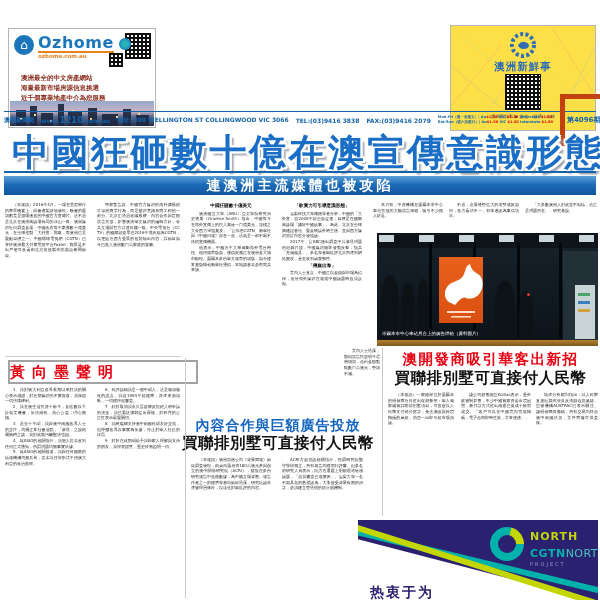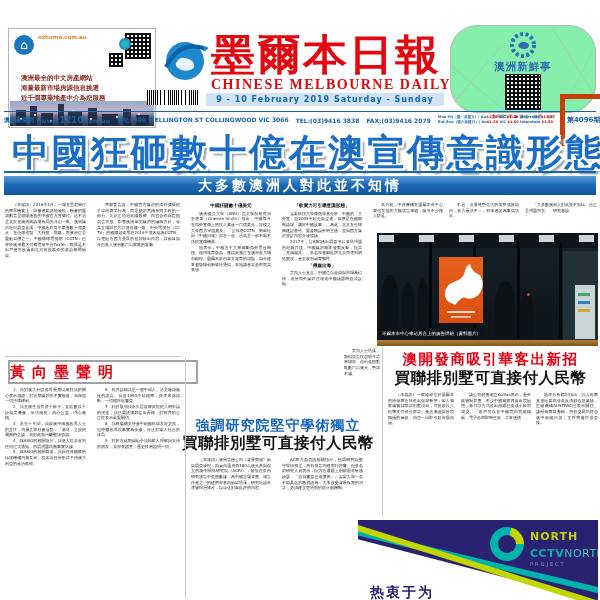--- a/index.html
+++ b/index.html
@@ -76,20 +76,21 @@
   .fresh-sub{font-size:4.5px;color:#555;}
 </style>
 </head>
 <body>
 
 <div id="page">
 
   <div class="abs adbox" style="left:8px;top:28px;width:148px;height:100px;">
     <div class="abs ozlogo-circle" style="left:5px;top:6px;">⌂</div>
     <div class="abs" style="left:29px;top:5px;">
+      <div class="ozbrand">Ozhome</div>
       <div class="ozdomain">ozhome.com.au</div>
     </div>
     <div class="abs qr" style="right:4px;top:4px;width:26px;height:26px;"></div>
     <div class="abs qr" style="right:32px;top:24px;width:14px;height:14px;"></div>
     <div class="abs" style="right:24px;top:9px;width:12px;height:12px;border-radius:50%;background:radial-gradient(circle,#27b3b8 30%,#1b86c8 70%);"></div>
     <div class="abs ozlines" style="left:12px;top:44px;">
       <div>澳洲最全的中文房產網站</div>
       <div>海量最新市場房源信息挑選</div>
       <div>近千個專業地產中介為您服務</div>
     </div>
@@ -100,34 +101,22 @@
       <div class="bld" style="left:48px;bottom:0;width:6px;height:22px;"></div>
       <div class="bld" style="left:58px;bottom:0;width:14px;height:15px;"></div>
       <div class="bld" style="left:78px;bottom:0;width:9px;height:18px;"></div>
       <div class="bld" style="left:92px;bottom:0;width:16px;height:12px;"></div>
       <div class="bld" style="left:113px;bottom:0;width:8px;height:17px;"></div>
       <div class="bld" style="left:126px;bottom:0;width:13px;height:11px;"></div>
       <div class="abs" style="left:10px;bottom:6px;width:2px;height:2px;background:#ffd98a;box-shadow:14px -4px 0 #ffd98a,30px 2px 0 #ffcf7a,52px -8px 0 #ffd98a,70px 0 0 #ffcf7a,96px -2px 0 #ffd98a,118px -5px 0 #ffcf7a;"></div>
     </div>
   </div>
 
-  <div class="abs" style="left:145px;top:25px;width:305px;height:85px;">
-    <svg class="abs" style="left:17px;top:12px;" width="46" height="46" viewBox="0 0 46 46">
-      <circle cx="23" cy="24" r="19" fill="#1e88cf"></circle>
-      <path d="M14 26 q3 -6 9 -5 q7 1 9 6 q1 5 -4 6 q-8 2 -12 -2 q-3 -2 -2 -5z" fill="#eaf4fb"></path>
-      <path d="M4 30 Q18 2 44 12" fill="none" stroke="#0d5fa8" stroke-width="4"></path>
-      <path d="M40 8 l7 3 -6 4 1 -3z" fill="#1e88cf"></path>
-    </svg>
-    <div class="abs mast-title" style="left:66px;top:8px;">墨爾本日報</div>
-    <div class="abs mast-en" style="left:66px;top:52px;">CHINESE MELBOURNE DAILY</div>
-    <div class="abs barcode" style="left:2px;top:65px;width:52px;height:15px;"></div>
-    <div class="abs datebar" style="left:61px;top:68px;width:238px;height:13px;">9 - 10 February 2019 Saturday - Sunday</div>
-  </div>
-
-  <div class="abs adbox" style="left:450px;top:25px;width:146px;height:88px;background:#86efac;border-radius:27px;">
+
+  <div class="abs adbox" style="left:450px;top:25px;width:146px;height:106px;background:#fde047;">
     <svg class="abs" style="left:0;top:0;" width="144" height="104">
       <g stroke-width="0.6" opacity="0.4">
         <line x1="0" y1="80" x2="50" y2="20" stroke="#e87aa0"></line>
           <line x1="20" y1="104" x2="80" y2="30" stroke="#7ab8e8"></line>
         <line x1="50" y1="20" x2="120" y2="60" stroke="#e8c75a"></line>
           <line x1="80" y1="104" x2="144" y2="40" stroke="#8fd6c9"></line>
         <line x1="100" y1="0" x2="144" y2="70" stroke="#e87aa0"></line>
           <line x1="0" y1="40" x2="60" y2="90" stroke="#9f8fd6"></line>
         <line x1="110" y1="90" x2="144" y2="20" stroke="#7ab8e8"></line>
           <line x1="10" y1="10" x2="70" y2="60" stroke="#8fd6c9"></line>
@@ -150,21 +139,21 @@
     <span>FAX:(03)9416 2079</span>
     <span class="prices">
       <span><span>Mon-Fri（週一至週五）| Au</span><span class="money">$1.20</span><span> VIC </span><span class="money">$1.20</span><span> Interstate </span><span class="money">$1.50</span></span><br>
       <span><span>Sat-Sun（週六至週日）| Au</span><span class="money">$1.50</span><span> VIC </span><span class="money">$1.50</span><span> Interstate </span><span class="money">$1.80</span></span>
     </span>
     <span class="issue">第4096期</span>
   </div>
 
   <div class="abs bighead" style="left:12px;top:128px;width:592px;">中國狂砸數十億在澳宣傳意識形態</div>
   <div class="abs rule" style="left:4px;top:171px;width:592px;height:2px;"></div>
-  <div class="abs bluebar" style="left:4px;top:176px;width:592px;height:19px;">大多數澳洲人對此並不知情</div>
+  <div class="abs bluebar" style="left:4px;top:176px;width:592px;height:19px;">連澳洲主流媒體也被攻陷</div>
 
   <div class="abs col" style="left:5px;top:202px;width:81px;height:152px;">
       <p>（本報訊）2016年4月，一場在悉尼舉行的商界晚宴上，與會者驚訝地發現，晚會的重頭戲竟是循環播放的中國官方宣傳片。這不過是北京在澳洲輿論場佈局的冰山一角。澳洲媒體近日調查披露，中國政府每年豪擲數十億美元，在全球推動「大外宣」戰略，而澳洲正是重點目標之一。中國環球電視網（CGTN）已登陸澳洲最大付費電視平台Foxtel，觀眾足不出戶便可收看由北京直接製作的英語新聞節目。</p>
     </div>
   <div class="abs col" style="left:97px;top:202px;width:83px;height:152px;">
       <p>專家警告說，中國官方媒體的海外擴張絕非單純商業行為，而是整體意識形態工程的一部分。北京正透過收購股權、內容合作與巨額廣告投放，影響澳洲華文媒體的編輯方針，令其立場與官方口徑日趨一致。中央電視台（CCTV）的國際頻道早在2016年底改組為CGTN，以更貼近西方受眾的包裝輸出內容，其節目如今已進入澳洲數百萬家庭的客廳。</p>
     </div>
   <div class="abs col" style="left:191px;top:202px;width:80px;height:210px;">
       <p class="bh">中國狂砸數十億美元</p>
       <p>澳洲國立大學（ANU）亞太學院研究員史密斯（Graeme Smith）指出，中國每年在海外宣傳上的投入高達一百億美元，規模之大令西方望塵莫及。「當你把CGTN、新華社與《中國日報》加在一起，這就是一部不眠不休的宣傳機器。」</p>
@@ -241,40 +230,40 @@
       <p>4、就ASIO的相關指控，我個人從未收到任何正式通知，所謂問題均無事實依據。</p>
       <p>5、就ASIO的相關報道，我與任何國家的情報機構均無瓜葛，從未以任何形式干預澳大利亞的政治進程。</p>
     </div>
   <div class="abs col" style="left:97px;top:387px;width:83px;height:212px;">
       <p>6、有評論稱我是一個中間人，這是徹頭徹尾的謊言。我自1994年起經商，資產來源清晰，一切經得起審查。</p>
       <p>7、針對取消我永久居留權及拒絕入籍申請的決定，我已委託律師提出覆核，對程序的公正性表示嚴重關切。</p>
       <p>8、我將繼續支持澳中兩國民間友好交流，也呼籲各界以事實為依據，停止對華人社區的抹黑。</p>
       <p>9、對於在此期間給予我和家人理解與支持的朋友，我深表謝意，歷史終將證明一切。</p>
     </div>
 
-  <div class="abs midhead-blue" style="left:165px;top:417px;width:226px;">強調研究院堅守學術獨立</div>
+  <div class="abs midhead-blue" style="left:165px;top:417px;width:226px;">內容合作與巨額廣告投放</div>
   <div class="abs midhead-black" style="left:165px;top:433px;width:226px;">買聯排別墅可直接付人民幣</div>
   <div class="abs col" style="left:191px;top:457px;width:80px;height:141px;">
       <p>（本報訊）澳洲廣播公司《背景簡報》節目調查發現，由黃向墨捐資180萬澳元參與創立的澳中關係研究院（ACRI），被指在多份研究報告中歪曲數據，為中國立場背書。報告作者之一的經濟學者向節目透露，研究結論曾遭管理層修改，以淡化對華批評的內容。</p>
     </div>
   <div class="abs col" style="left:282px;top:457px;width:81px;height:141px;">
       <p>ACRI方面否認相關指控，強調研究院堅守學術獨立，所有報告均經同行評審。但多名前研究人員表示，院方在選題上明顯迴避敏感議題，「自我審查已成慣例」。雪梨大學一名不願具名的教授認為，大學接受背景複雜的捐款，必須建立更透明的防火牆機制。</p>
     </div>
 
   <div class="abs vrule" style="left:185px;top:358px;height:240px;"></div>
   <div class="abs vrule" style="left:382px;top:348px;height:168px;"></div>
 
   <div class="abs nel" style="left:358px;top:520px;width:240px;height:80px;">
     <div class="nel-white"></div>
     <div class="stripe" style="left:-6px;top:8px;width:300px;height:6px;background:#00b2a9;transform:rotate(13.5deg);"></div>
     <div class="stripe" style="left:-6px;top:3px;width:300px;height:6px;background:#c4d600;transform:rotate(17.5deg);"></div>
     <div class="abs" style="left:132px;top:7px;width:34px;height:34px;border-radius:50%;background:conic-gradient(from 15deg,#c4d600 0 75deg,#00b2a9 75deg 360deg);">
       <div class="nel-hole"></div>
     </div>
     <div class="abs" style="left:172px;top:11px;">
       <div class="nel-north">NORTH</div>
-      <div><span class="nel-east">CCTV</span><span class="nel-link">NORTH</span></div>
+      <div><span class="nel-east">CGTN</span><span class="nel-link">NORTH</span></div>
       <div class="nel-project">PROJECT</div>
     </div>
     <div class="abs nel-cn" style="left:12px;top:64px;">热衷于为</div>
   </div>
 
 </div>
 
 </body></html>

